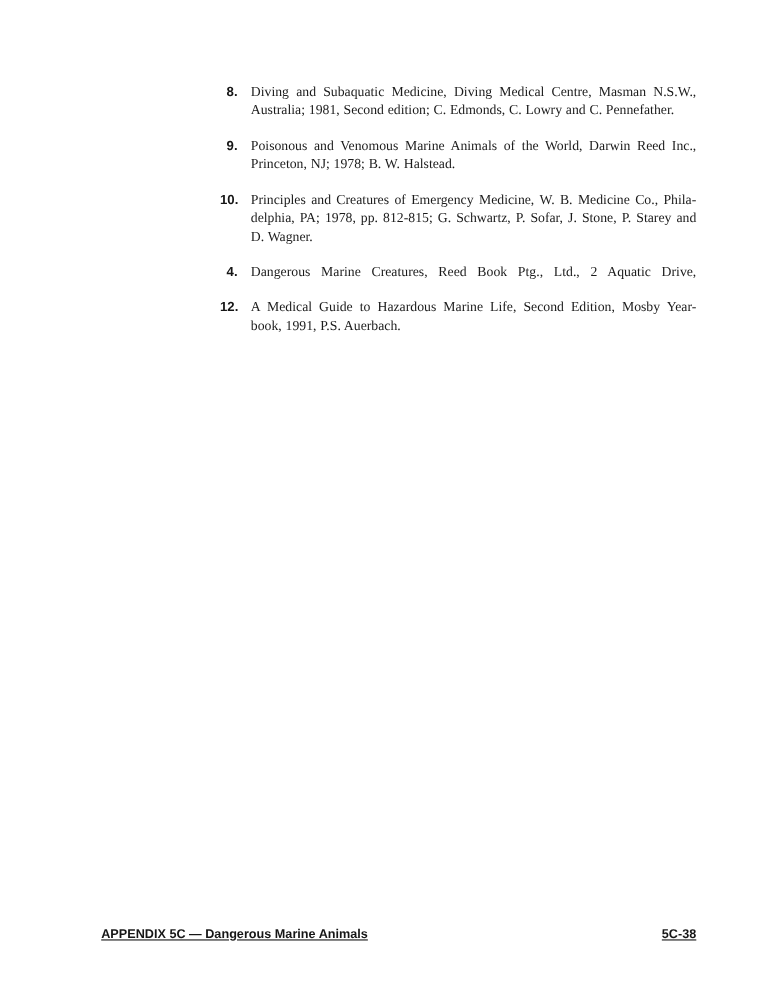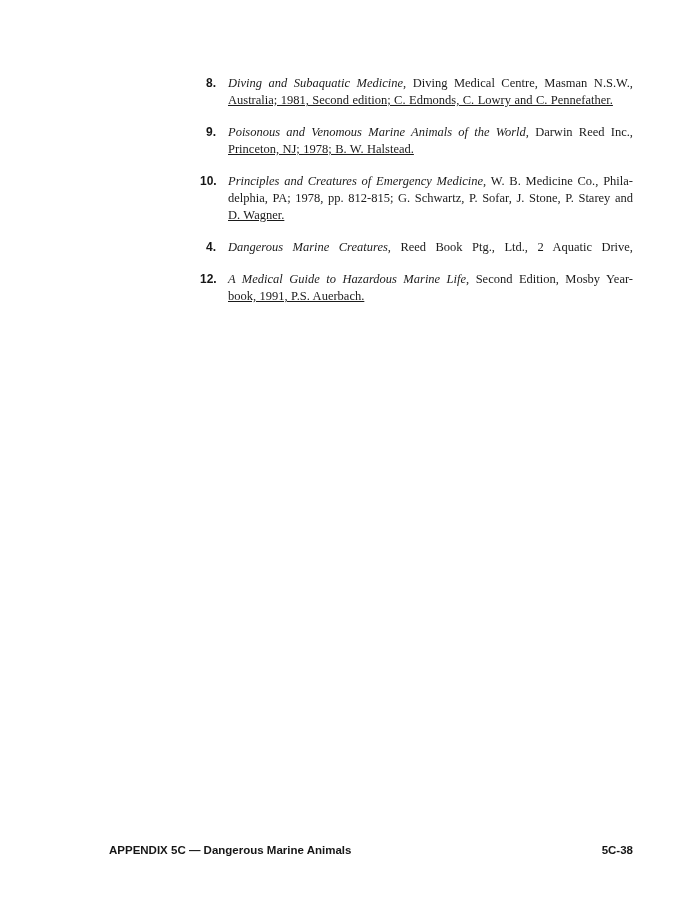--- a/index.html
+++ b/index.html
@@ -45,39 +45,38 @@
   .ref-line {
     font-size: 12.5px;
     line-height: 17px;
     text-align: justify;
     text-align-last: justify;
     word-spacing: 0.3px;
   }
   .ref-line.last {
     text-align: right;
     text-align-last: left;
-    text-decoration: underline;
   }
   .ref-title {
-    font-style: italic;
     margin-top: 18px;
   }
   .footer {
     position: absolute;
-    left: 109px;
+    left: 92px;
     right: 62px;
     top: 843px;
     display: flex;
     justify-content: space-between;
     align-items: baseline;
     font-family: "Liberation Sans", "DejaVu Sans", sans-serif;
     font-weight: bold;
     font-size: 11.5px;
     line-height: 15px;
     color: #161616;
+    text-decoration: underline;
   }
 </style>
 </head>
 <body>
 
 <div class="page">
 
   <div class="ref-list">
       <div class="ref-item">
         <div class="ref-num">8.</div>

